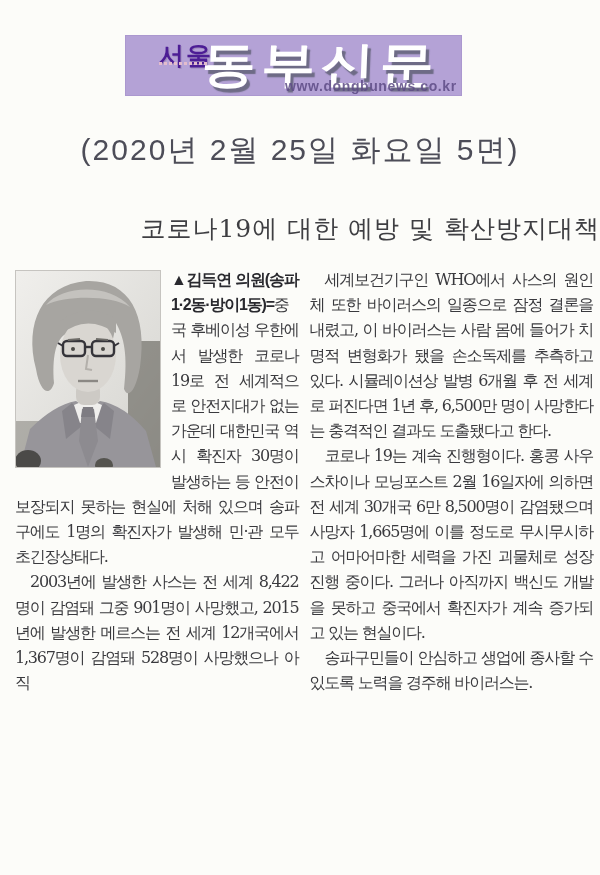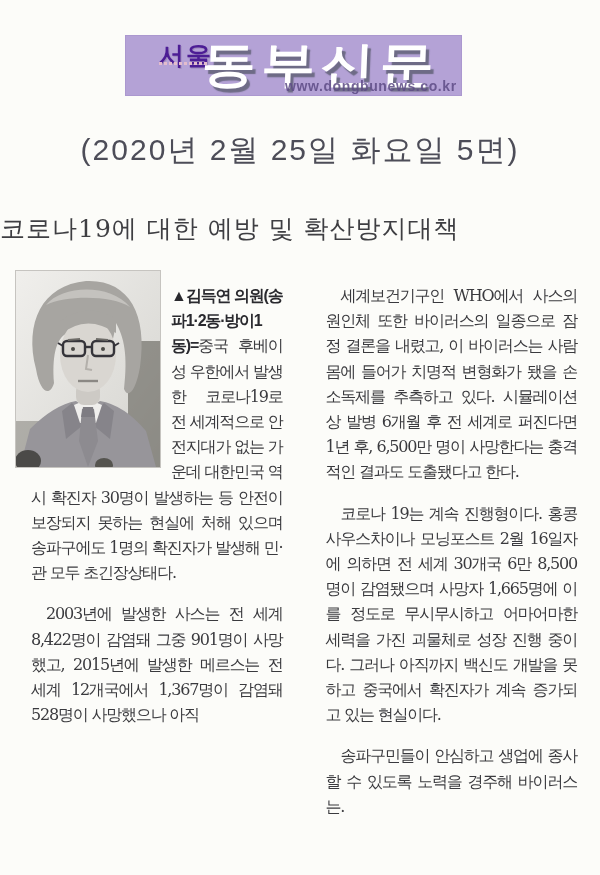--- a/index.html
+++ b/index.html
@@ -37,32 +37,32 @@
     color:#5e4c86; letter-spacing:0.6px; font-weight:bold; opacity:0.85;
   }
   
   .dateline {
     position:absolute; left:0; top:130px; width:600px; text-align:center;
     font-family:"Liberation Sans", sans-serif;
     font-size:30px; color:#4d4d58; letter-spacing:2px; font-weight:500;
   }
   
   .article-title {
-    position:absolute; left:0; top:212px; width:600px; margin:0; text-align:left;
+    position:absolute; left:0; top:212px; width:600px; margin:0; text-align:right;
     font-family:"DejaVu Serif", serif; font-weight:500;
     font-size:25px; color:#3e3e42; letter-spacing:1px;
   }
   
   .article-body {
     position:absolute; left:15px; top:267px; width:578px;
     display:flex; gap:11px;
   }
   .col { flex:1 1 0; min-width:0; }
   .para {
-    margin:16px;
+    margin:0;
     font-size:16px; line-height:25.2px; letter-spacing:-1.2px;
     color:#3a3a3e; text-align:justify; word-break:normal;
   }
   .para.indent { text-indent:15px; }
   .lead {
     font-family:"Liberation Sans", sans-serif; font-weight:bold;
     color:#29292e; letter-spacing:-1.2px;
   }
   
   .photo {

